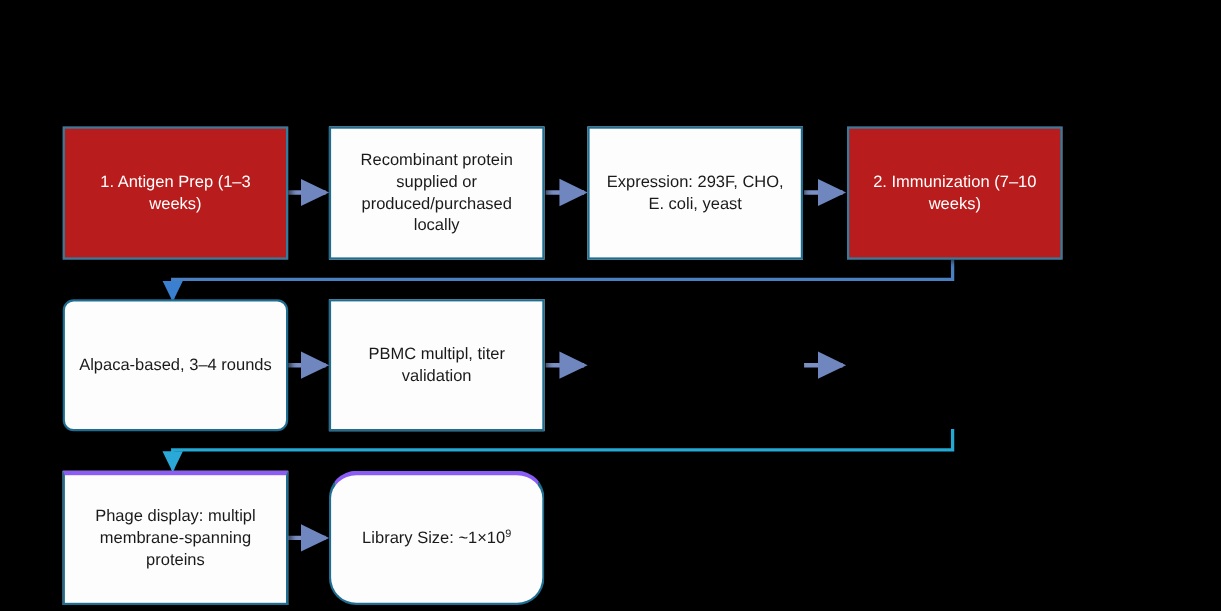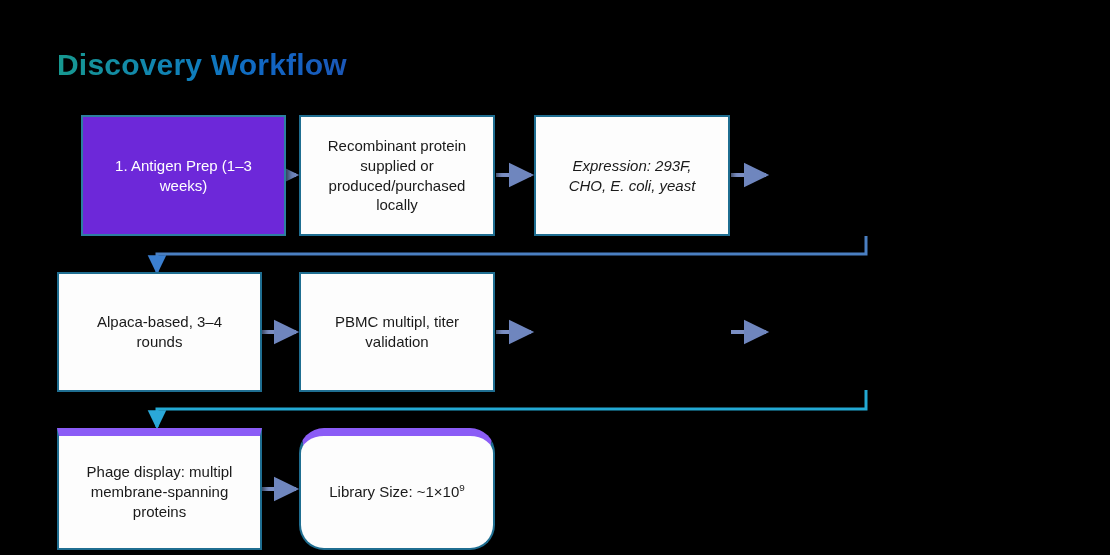--- a/index.html
+++ b/index.html
@@ -40,54 +40,52 @@
   }
 
   
   .node {
     position: absolute;
     box-sizing: border-box;
     display: flex;
     align-items: center;
     justify-content: center;
     text-align: center;
-    padding: 6px 19px;
+    padding: 6px 9px;
     font-size: 15px;
     line-height: 1.32;
     border: 2px solid #1F6E91;
     box-shadow: 3px 3px 5px rgba(0,0,0,0.55);
   }
   .node .txt { display: block; width: 100%; }
 
   .node.fill-teal {
-    background: #6d28d9;
+    background: #b91c1c;
     color: #FFFFFF;
     border-color: #2C7FA0;
-    margin-left: 24px;
   }
   .node.fill-white {
     background: #FDFDFD;
     color: #1A1A1A;
     border-color: #1F6E91;
   }
   .node.cyan-top {
-    border-top: 8px solid #8b5cf6;
+    border-top: 4px solid #8b5cf6;
   }
 
   sup { font-size: 0.66em; vertical-align: super; line-height: 0; }
 
   
   #wires { position: absolute; left: 0; top: 0; width: 1110px; height: 555px; pointer-events: none; }
 </style>
 </head>
 <body>
 
 <div id="canvas">
 
-  <div id="title">Discovery Workflow</div>
 
   <svg id="wires" viewBox="0 0 1110 555">
     <defs>
       <marker id="ah" markerWidth="7" markerHeight="7" refX="5.6" refY="3.5" orient="auto">
         <path d="M0,0.4 L6.4,3.5 L0,6.6 Z" fill="#6F86BE"></path>
       </marker>
       <marker id="ahd" markerWidth="7" markerHeight="7" refX="5.6" refY="3.5" orient="auto">
         <path d="M0,0.4 L6.4,3.5 L0,6.6 Z" fill="#3B7FD0"></path>
       </marker>
       <marker id="ahc" markerWidth="7" markerHeight="7" refX="5.6" refY="3.5" orient="auto">
@@ -115,26 +113,29 @@
   </svg>
 
   <div class="node fill-teal" style="left:57px;  top:115px; width:205px; height:121px;">
     <span class="txt">1. Antigen Prep (1–3 weeks)</span>
   </div>
 
   <div class="node fill-white" style="left:299px; top:115px; width:196px; height:121px;">
     <span class="txt">Recombinant protein supplied or produced/purchased locally</span>
   </div>
 
-  <div class="node fill-white" style="left:534px; top:115px; width:196px; height:121px;font-style:italic;">
+  <div class="node fill-white" style="left:534px; top:115px; width:196px; height:121px;">
     <span class="txt">Expression: 293F, CHO, E. coli, yeast</span>
   </div>
 
+  <div class="node fill-teal" style="left:770px; top:115px; width:196px; height:121px;">
+    <span class="txt">2. Immunization (7–10 weeks)</span>
+  </div>
 
-  <div class="node fill-white" style="left:57px;  top:272px; width:205px; height:120px;">
+  <div class="node fill-white" style="left:57px;  top:272px; width:205px; height:120px;border-radius:10px;">
     <span class="txt">Alpaca-based, 3–4 rounds</span>
   </div>
 
   <div class="node fill-white" style="left:299px; top:272px; width:196px; height:120px;">
     <span class="txt">PBMC multipl, titer validation</span>
   </div>
 
 
 
   <div class="node fill-white cyan-top" style="left:57px;  top:428px; width:205px; height:122px;">

